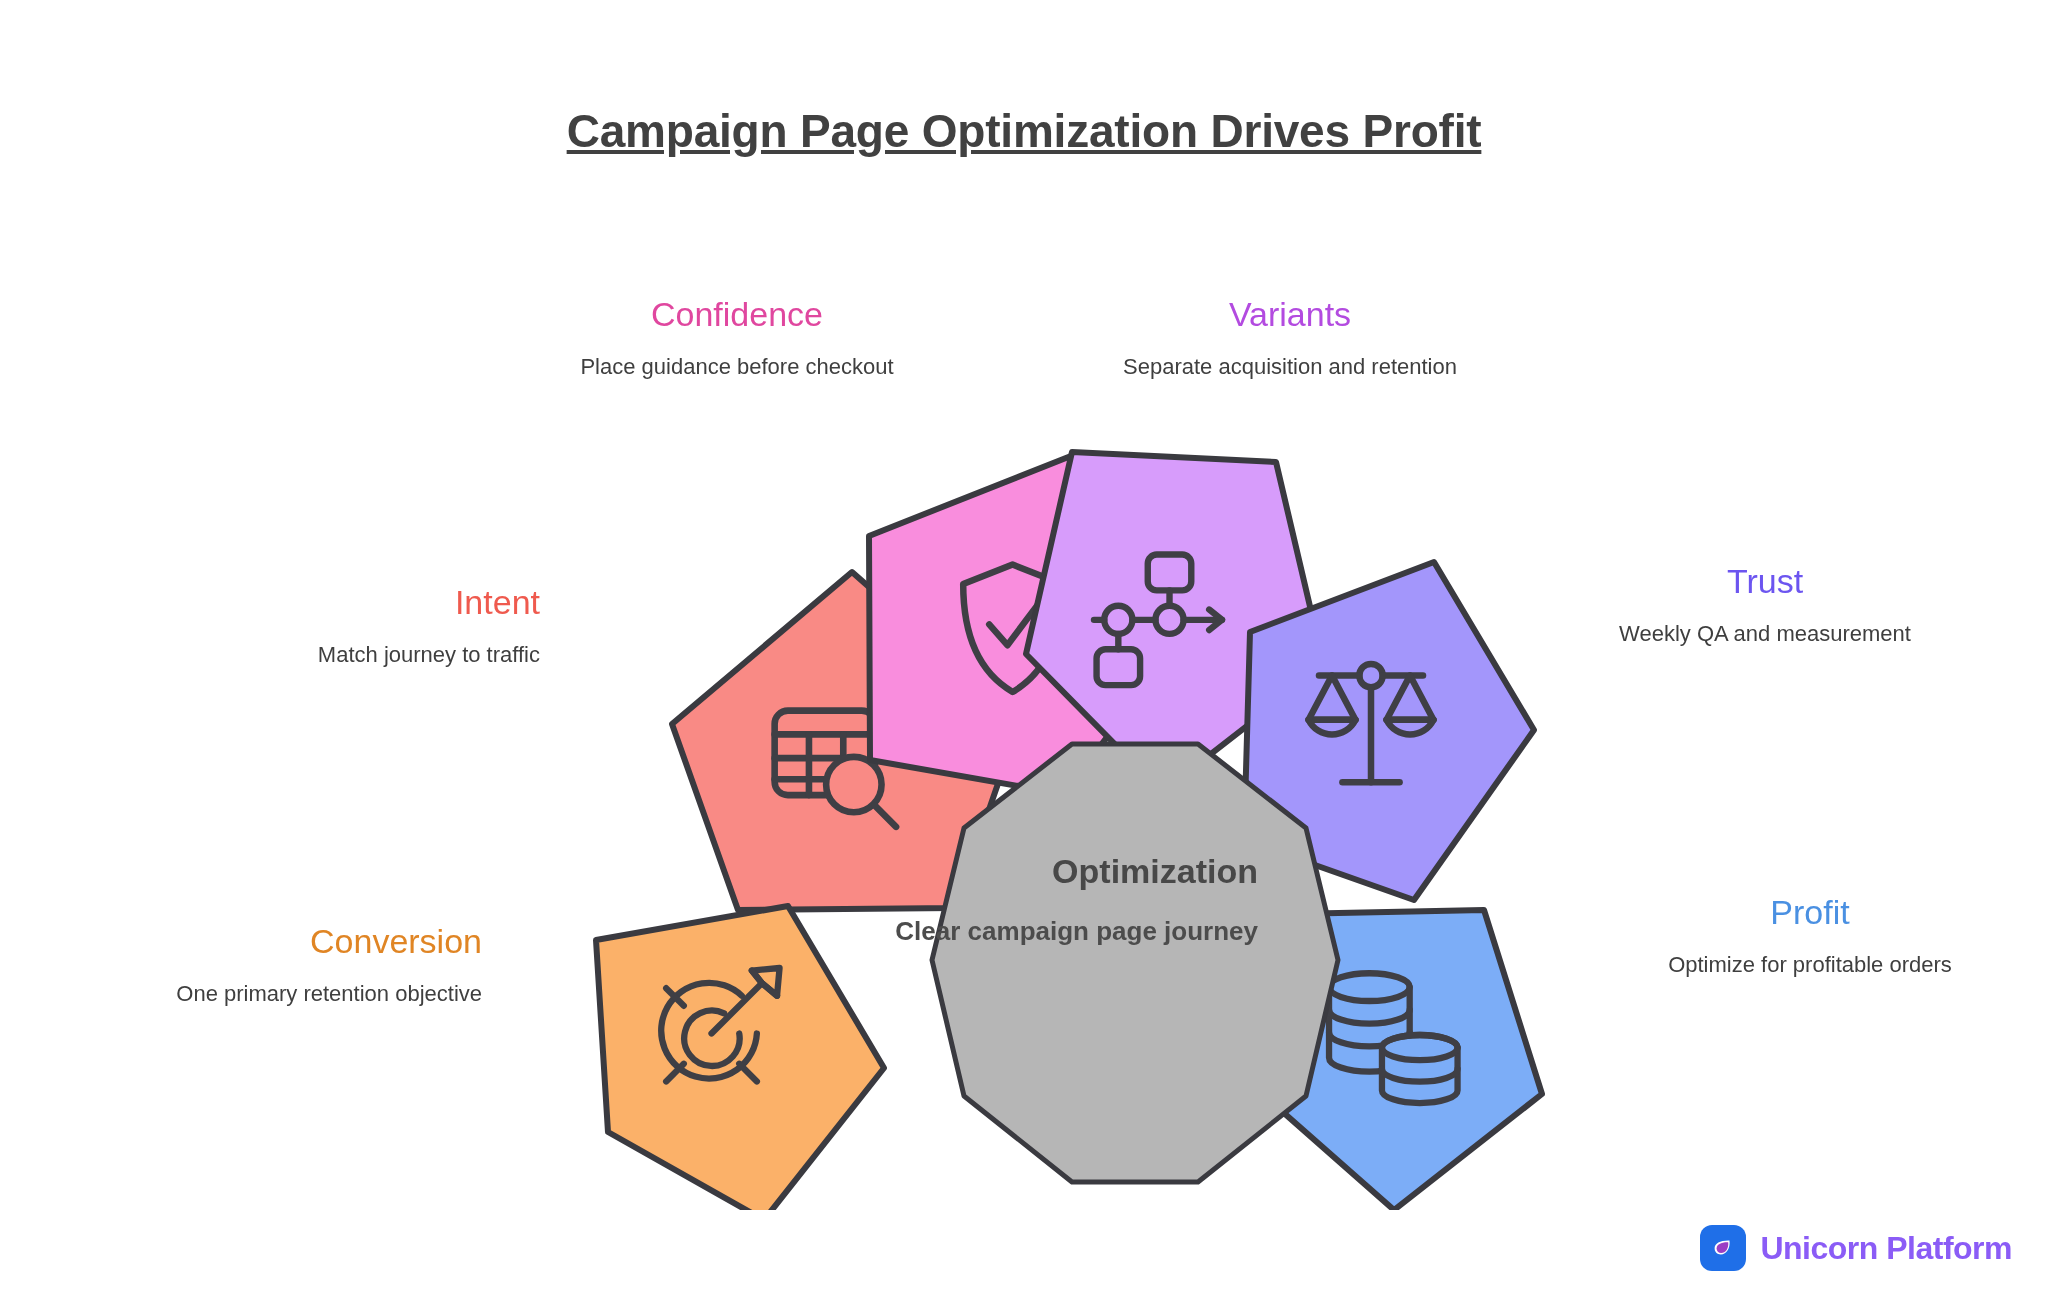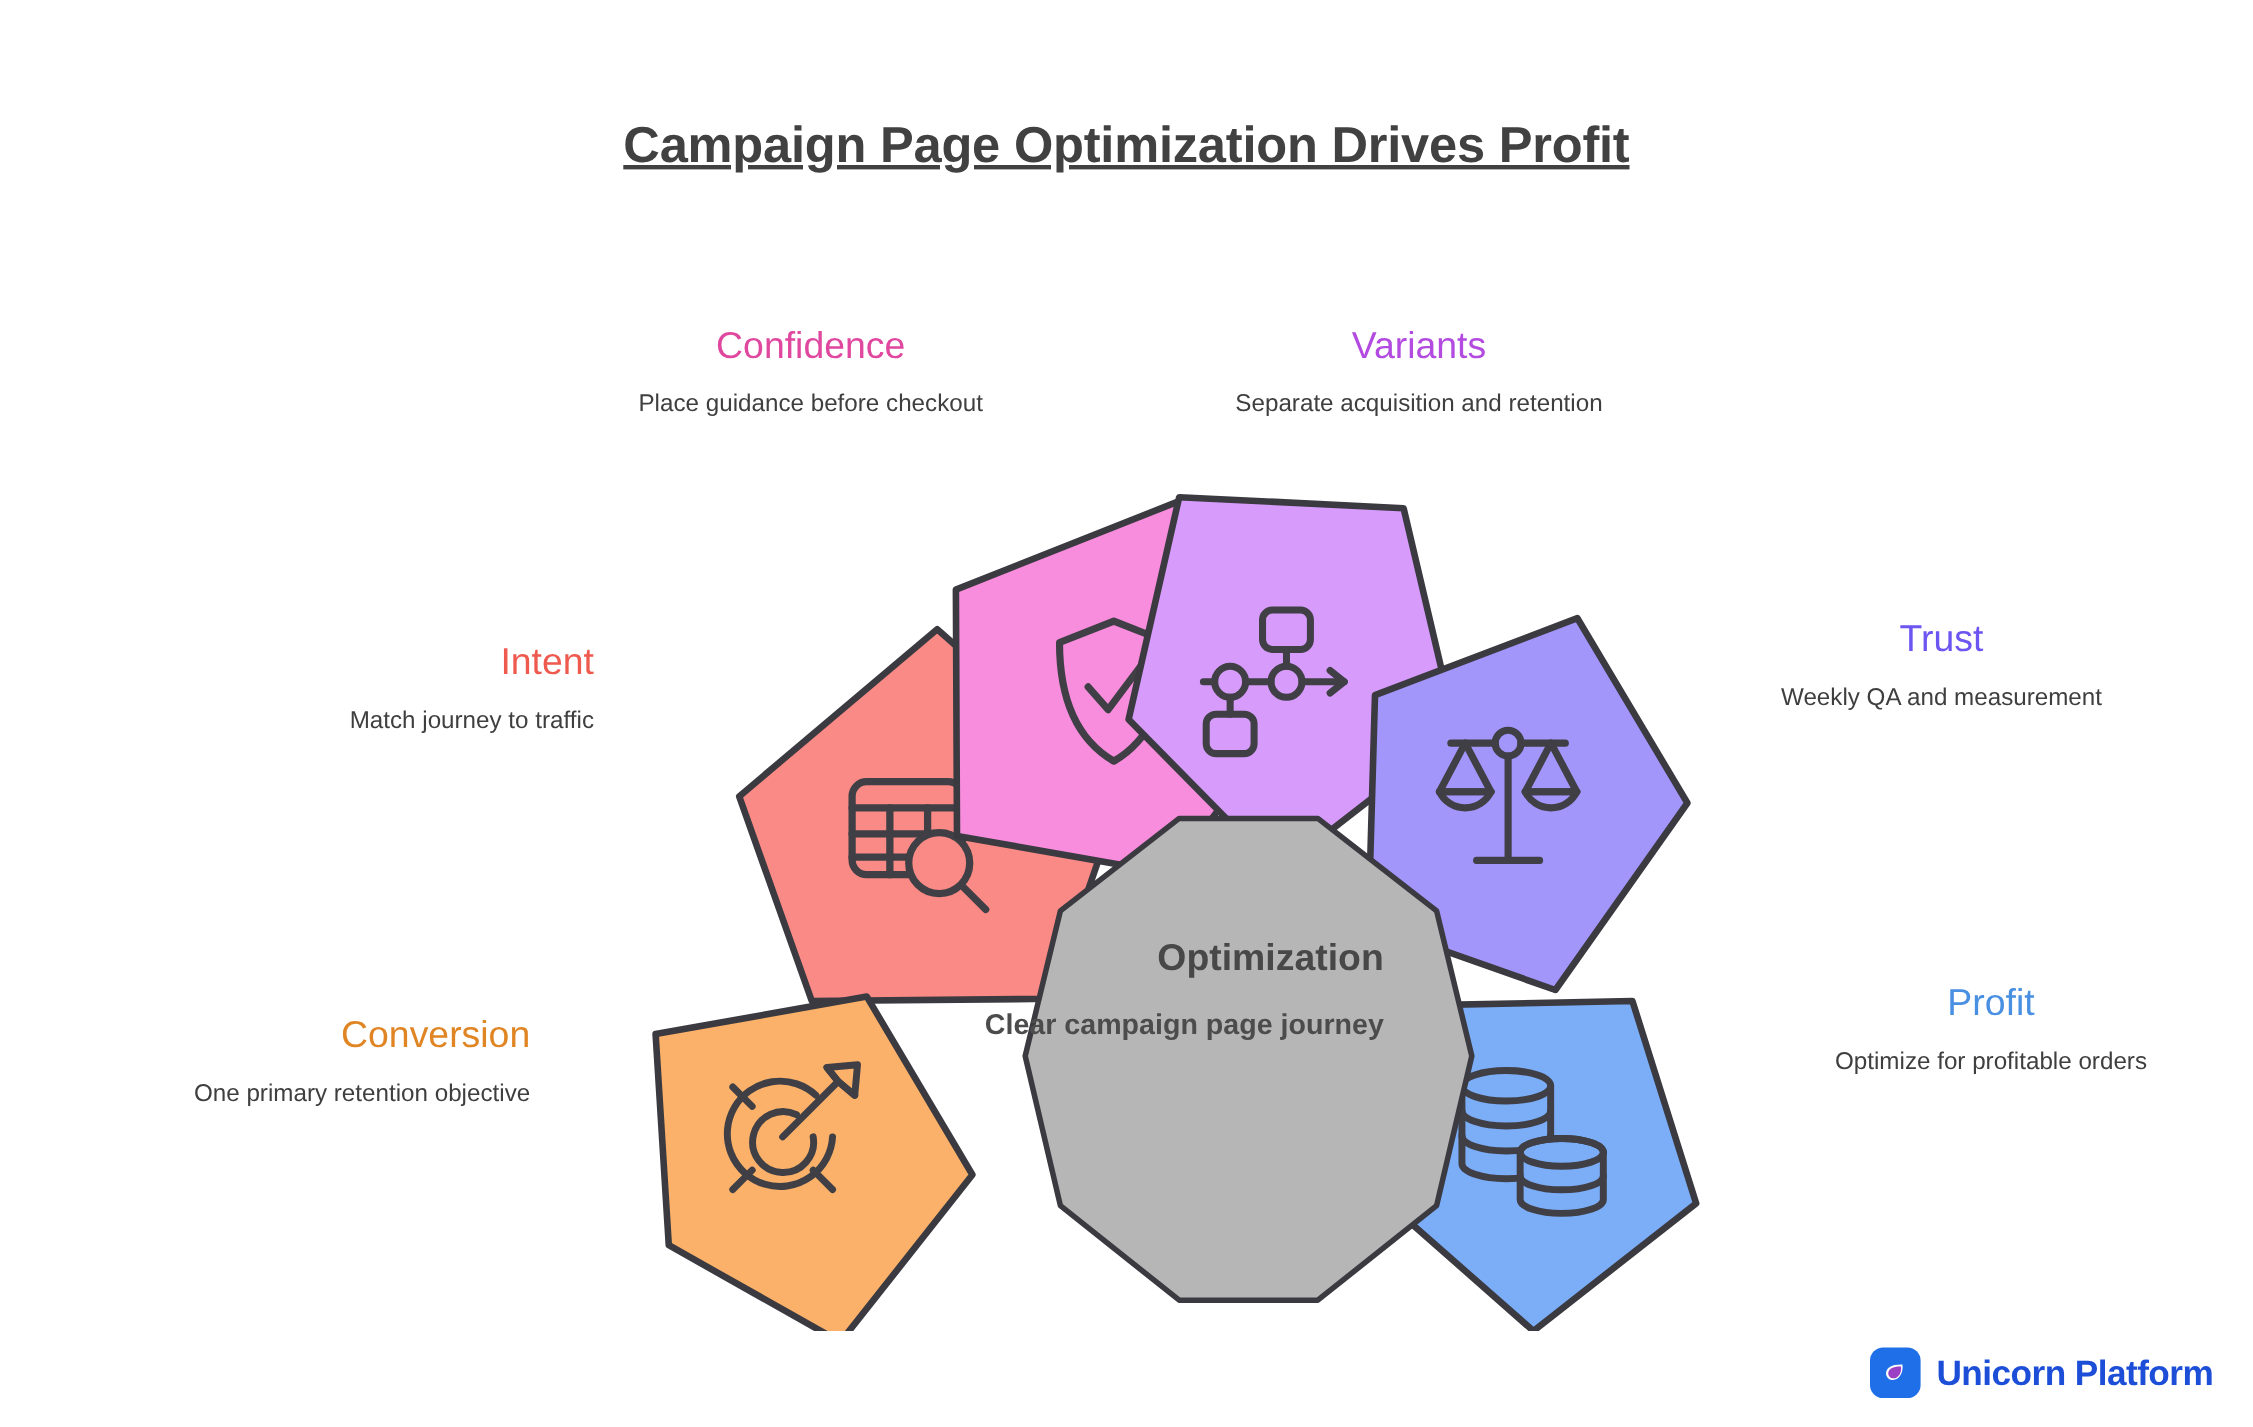--- a/index.html
+++ b/index.html
@@ -114,21 +114,21 @@
     height: 46px;
     border-radius: 12px;
     background: #1f6fe8;
     display: flex;
     align-items: center;
     justify-content: center;
   }
   #brand-name {
     font-size: 32px;
     font-weight: bold;
-    color: #1d4ed8;
+    color: #8b5cf6;
     letter-spacing: -0.5px;
   }
 </style>
 </head>
 <body>
 
 <div id="page-title">Campaign Page Optimization Drives Profit</div>
 
 <div id="diagram-stage">
 

